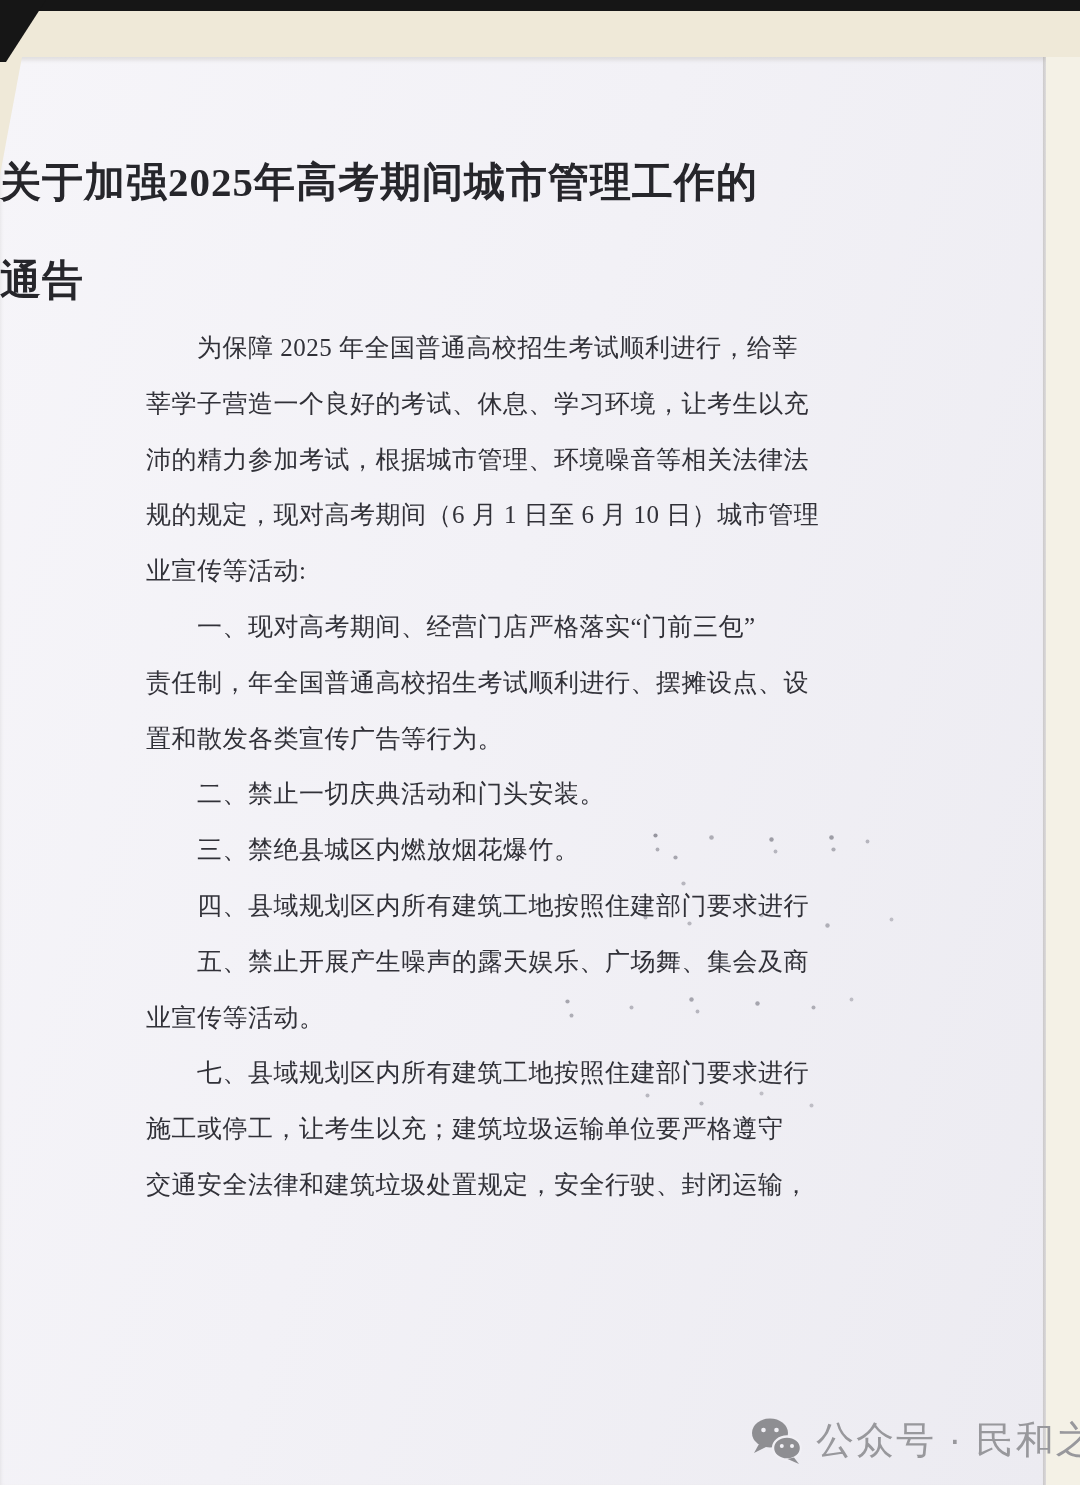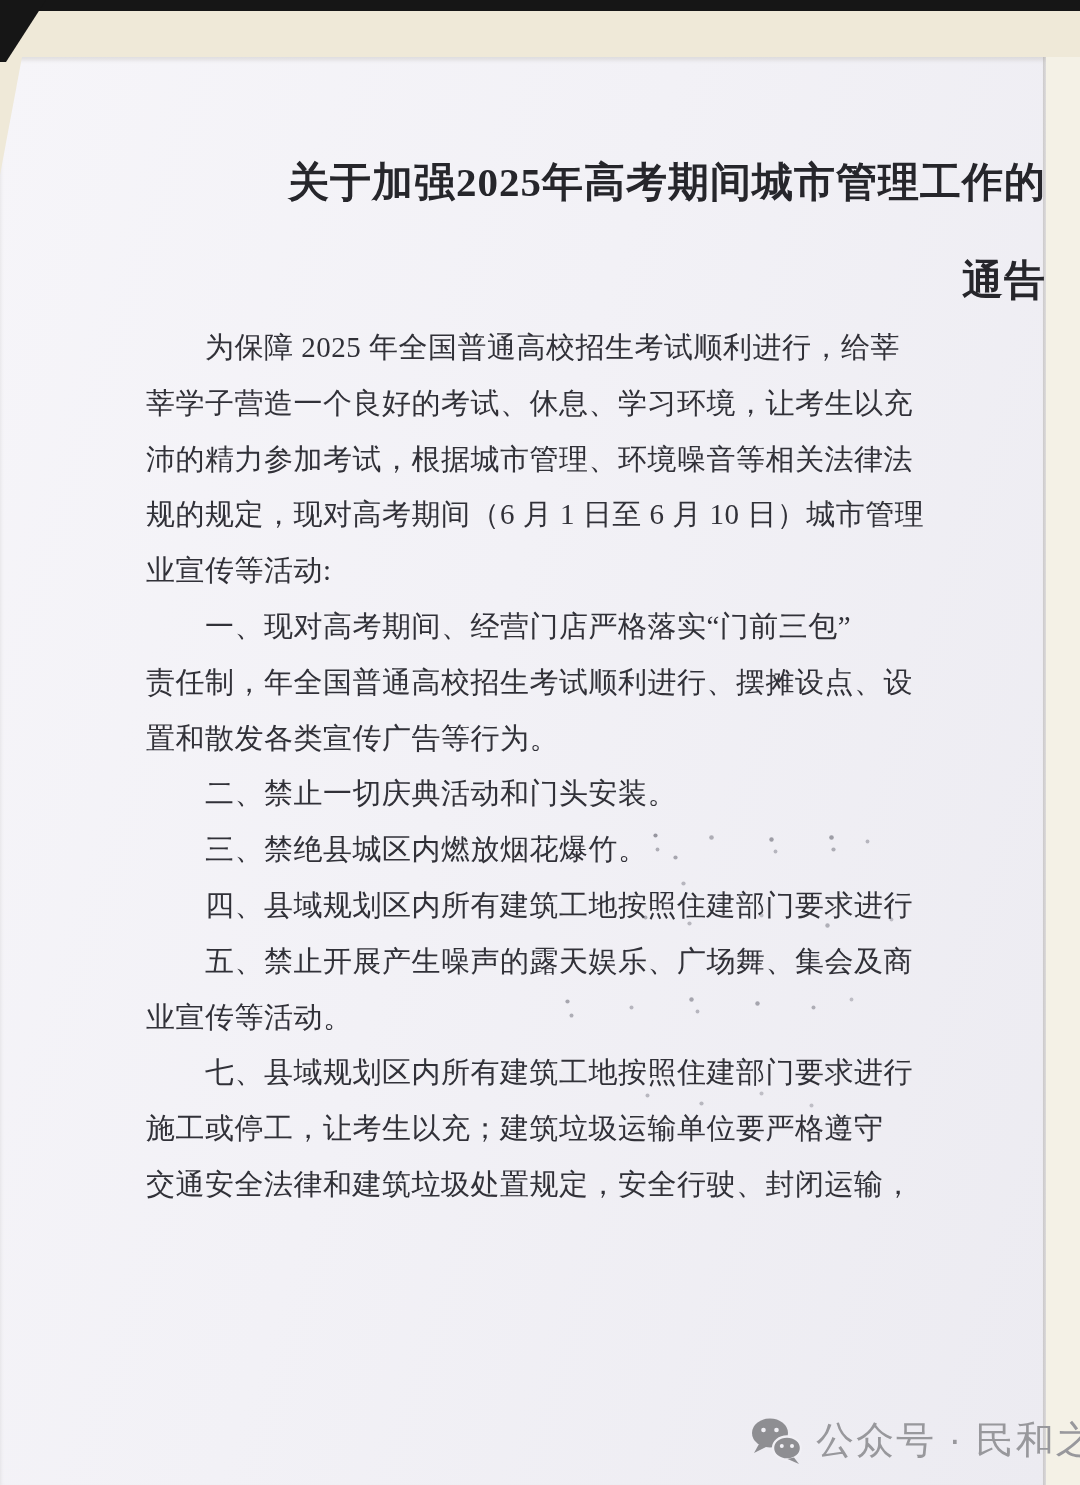--- a/index.html
+++ b/index.html
@@ -22,27 +22,27 @@
   }
   .paper-top-wedge{ 
     position:absolute;left:0;top:57px;width:24px;height:120px;background:#efe9d8;
     clip-path:polygon(0 0,22px 0,0 118px);
   }
   
   .right-strip{position:absolute;left:1046px;top:57px;width:34px;height:1428px;background:#f4f1e6;}
   .fold-line{position:absolute;left:1043px;top:57px;width:3px;height:1428px;
     background:linear-gradient(to right,rgba(140,136,128,0.35),rgba(200,196,186,0.25));}
   
-  .title-line{position:absolute;left:0;width:1046px;text-align:right;
+  .title-line{position:absolute;left:0;width:1046px;text-align:left;
     font-size:41px;font-weight:700;color:#26262b;letter-spacing:1px;white-space:nowrap;}
   .title-line.l1{top:155px;}
   .title-line.l2{top:253px;}
   
   .body-block{position:absolute;left:146px;top:320px;width:880px;
-    font-size:29px;line-height:55.8px;color:#313138;letter-spacing:0.5px;}
+    font-size:25px;line-height:55.8px;color:#313138;letter-spacing:0.5px;}
   .body-line{white-space:nowrap;height:55.8px;}
   
   .artifact{position:absolute;width:3px;height:3px;border-radius:50%;background:transparent;}
   .art-a{left:652px;top:830px;box-shadow:
     2px 4px 0 0.6px rgba(75,75,88,.55), 4px 18px 0 0.4px rgba(75,75,88,.4),
     22px 26px 0 0.6px rgba(75,75,88,.45), 58px 6px 0 0.8px rgba(75,75,88,.4),
     118px 8px 0 0.7px rgba(75,75,88,.5), 122px 20px 0 0.4px rgba(75,75,88,.35),
     178px 6px 0 0.8px rgba(75,75,88,.5), 180px 18px 0 0.6px rgba(75,75,88,.4),
     214px 10px 0 0.4px rgba(75,75,88,.35), 30px 52px 0 0.6px rgba(75,75,88,.35);}
   .art-b{left:640px;top:912px;box-shadow:

